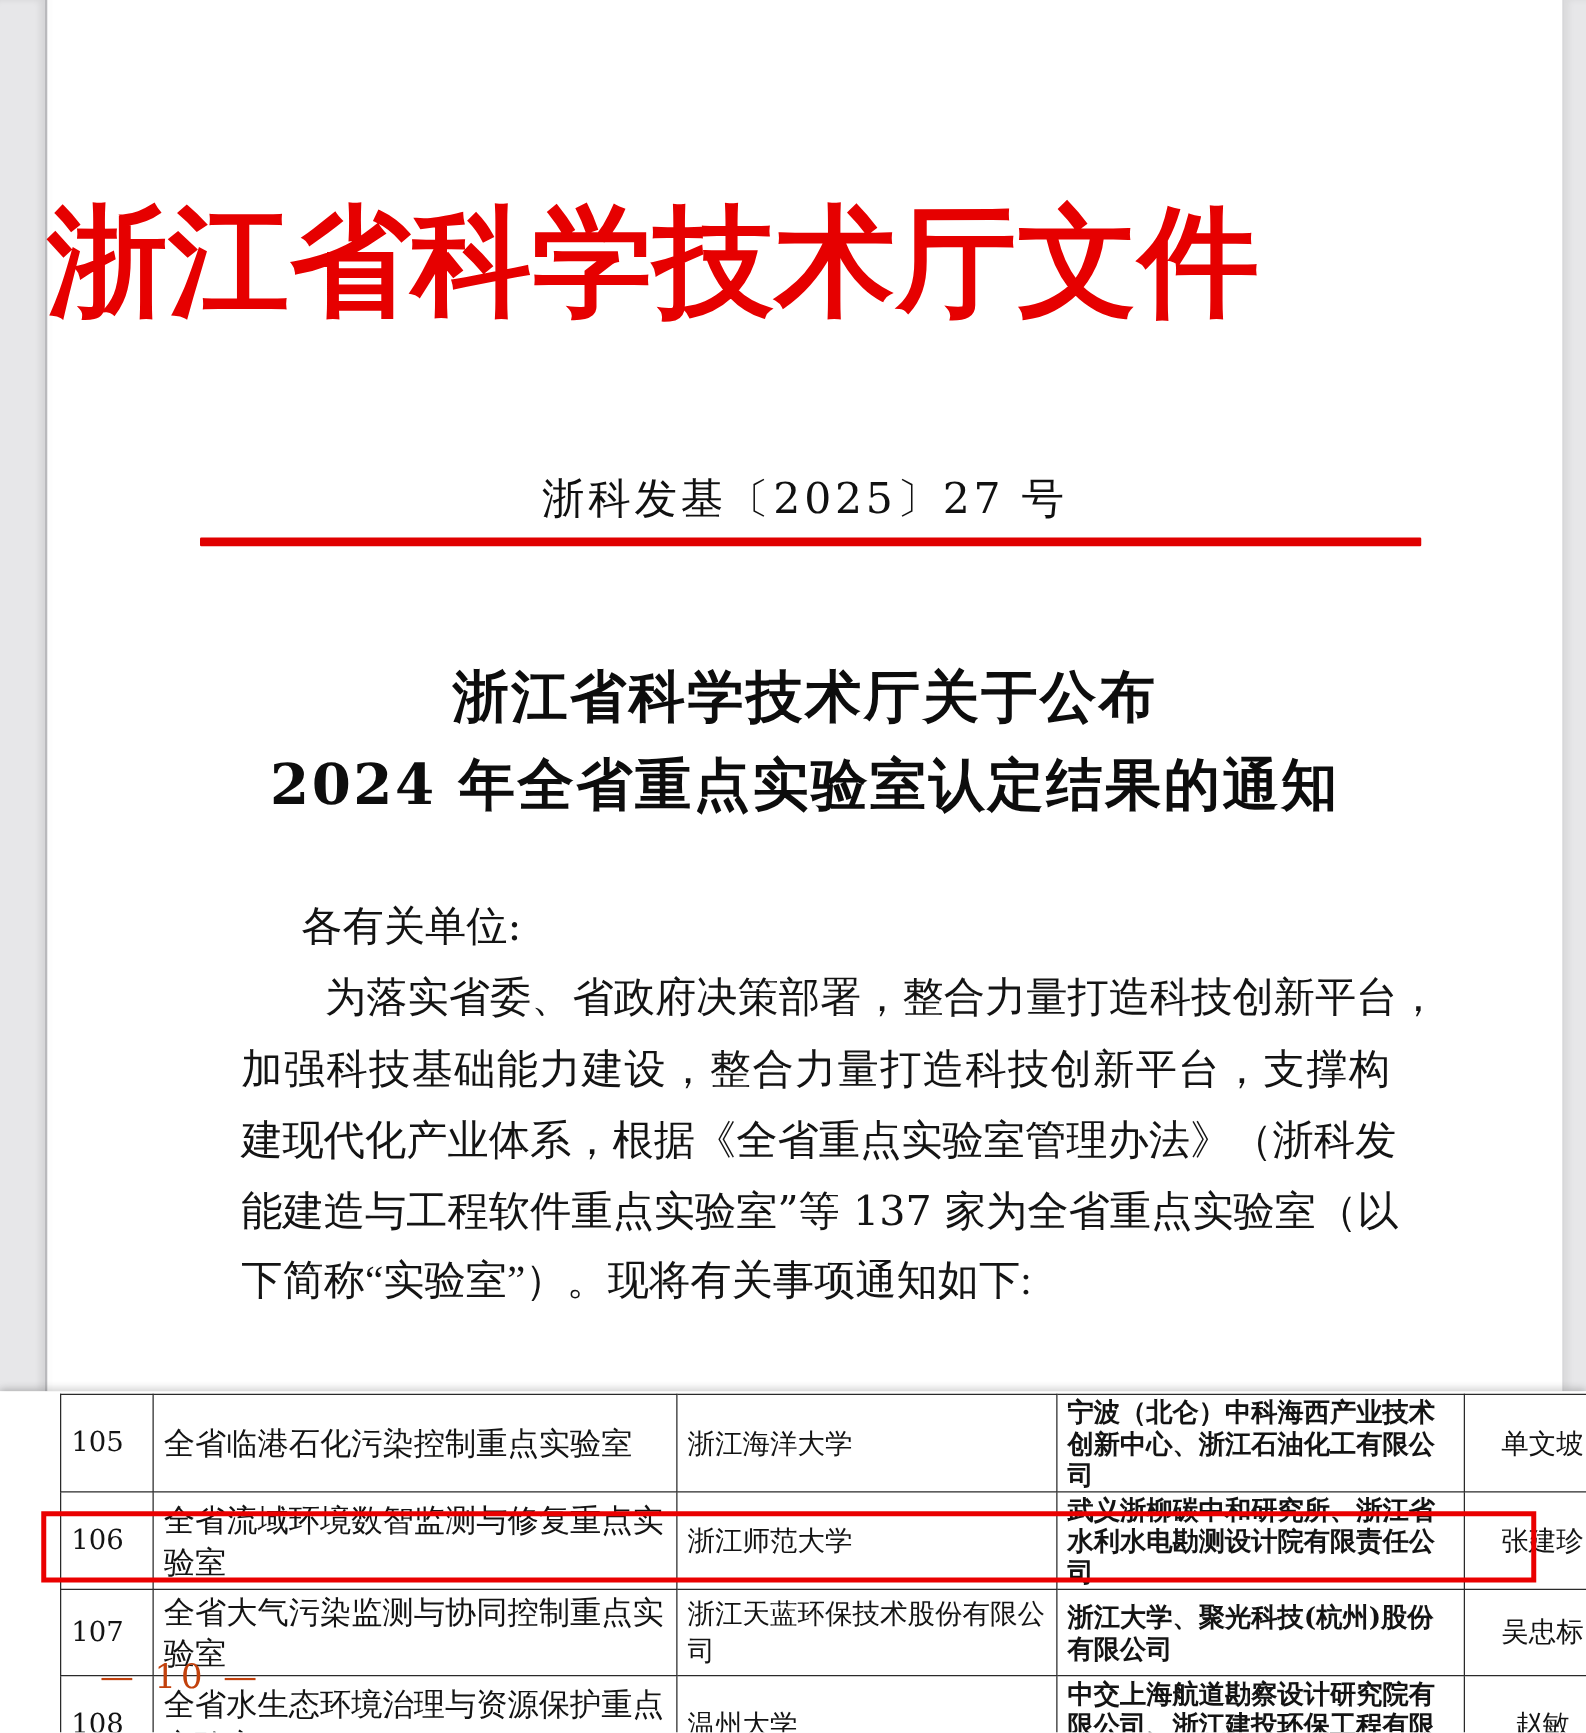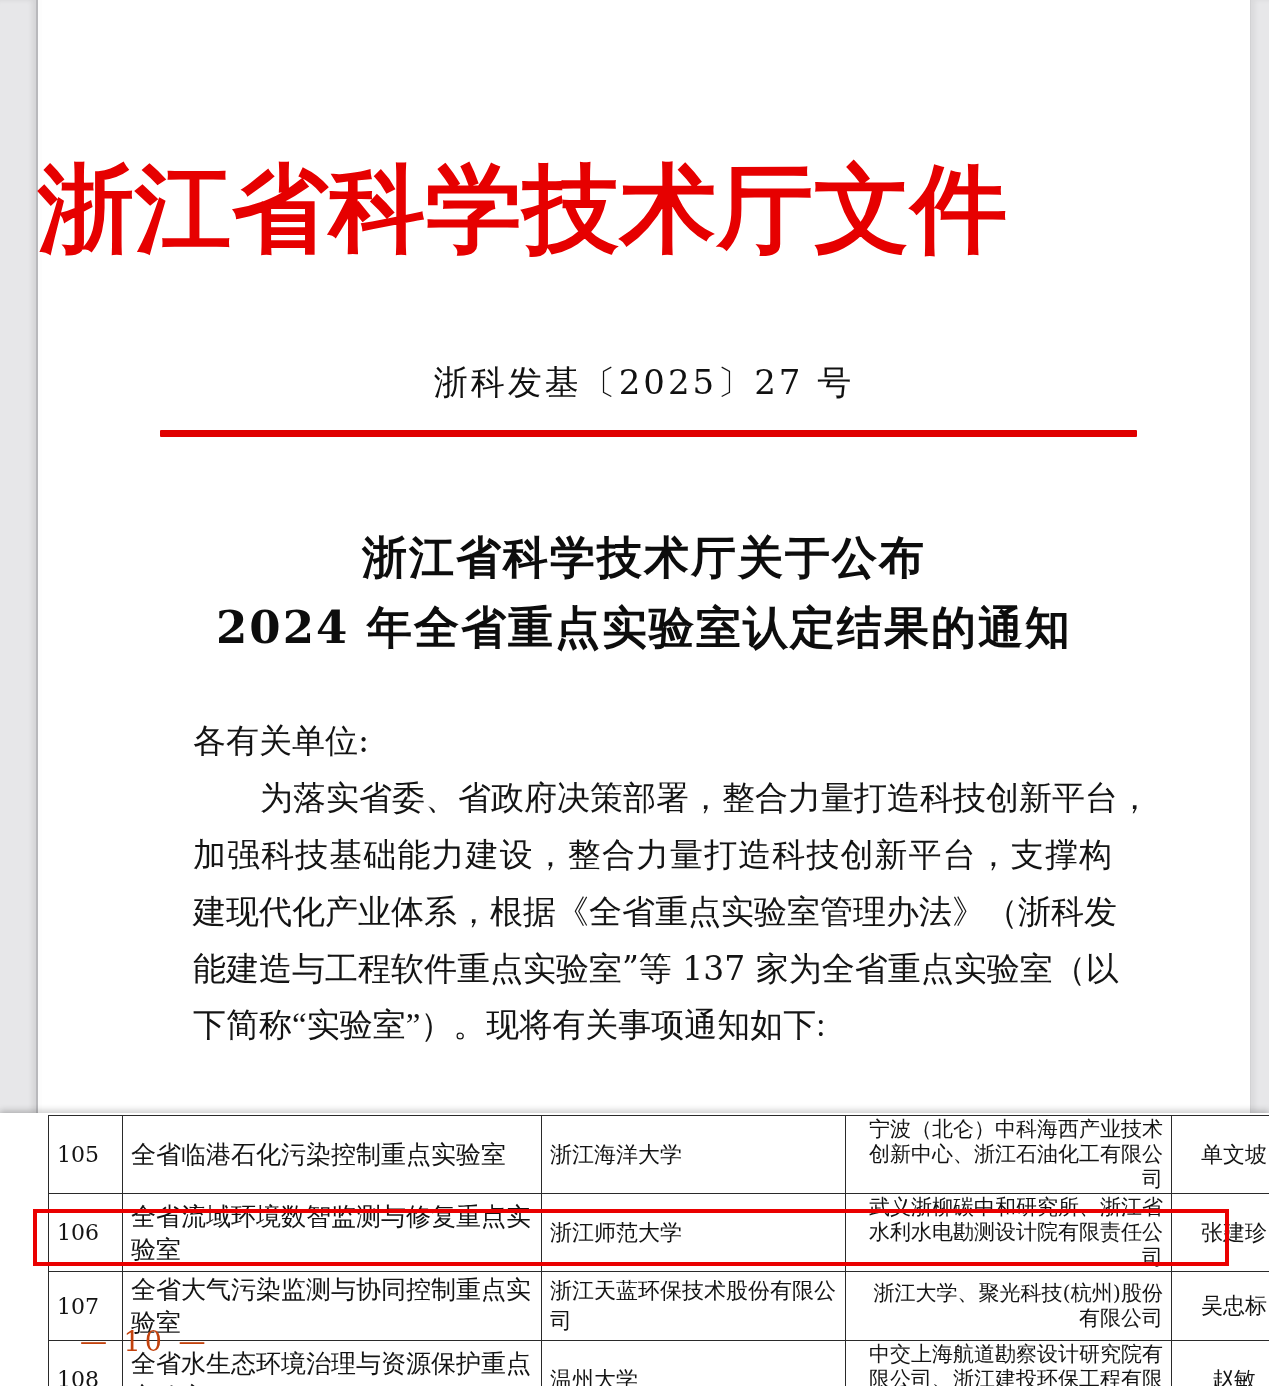--- a/index.html
+++ b/index.html
@@ -18,21 +18,21 @@
   .page-edge-highlight{position:absolute;top:0;left:38px;width:4px;height:1113px;background:#fdfdfd;}
 
   
   .agency-title{
     position:absolute;left:38px;top:146px;width:1212px;
     text-align:left;
     font-size:96px;font-weight:bold;letter-spacing:1px;
     color:#e60000;white-space:nowrap;
   }
   .doc-number{
-    position:absolute;left:38px;top:360px;width:1212px;
+    position:absolute;left:38px;top:376px;width:1212px;
     text-align:center;font-size:34px;letter-spacing:3px;
     color:#111;
   }
   .red-rule{
     position:absolute;left:160px;top:430px;width:977px;height:7px;
     background:#e00000;border-radius:1px;
   }
 
   .notice-title{
     position:absolute;left:38px;width:1212px;text-align:center;
@@ -44,21 +44,21 @@
   
   .body-block{
     position:absolute;left:193px;top:712px;width:919px;
     font-size:33px;color:#141414;
   }
   .body-line{
     height:57px;line-height:57px;
     text-align:justify;text-align-last:justify;
     white-space:nowrap;
   }
-  .body-line.salutation{text-align-last:left;}
+  .body-line.salutation{text-align-last:left;margin-left:48px;}
   .body-line.indent{padding-left:67px;}
   .body-line.last{text-align-last:left;font-family:Liberation Serif, serif;}
 
   
   .table-section{
     position:absolute;left:0;top:1113px;width:1269px;height:273px;
     background:#ffffff;
     box-shadow:0 -3px 6px rgba(0,0,0,0.18);
   }
   table.results{
@@ -70,21 +70,21 @@
   table.results td{
     border:1.5px solid #2a2a2a;
     height:49px;
     padding:1px 8px;
     overflow:hidden;
     vertical-align:middle;
   }
   td.col-no{width:57px;text-align:left;padding:1px 2px;}
   td.col-lab{width:402px;text-align:left;padding-left:26px;font-size:25px;}
   td.col-institution{width:287px;text-align:left;padding-left:14px;}
-  td.col-partners{width:309px;text-align:right;padding-left:12px;font-size:21px;line-height:25px;}
+  td.col-partners{width:309px;text-align:left;padding-left:12px;font-size:21px;line-height:25px;font-weight:bold;}
   td.col-director{width:108px;text-align:center;}
 
   
   .highlight-box{
     position:absolute;left:33px;top:1209px;width:1196px;height:57px;
     box-sizing:border-box;border:4px solid #ea0000;
     pointer-events:none;z-index:5;background:transparent;
   }
 
   .page-number{

